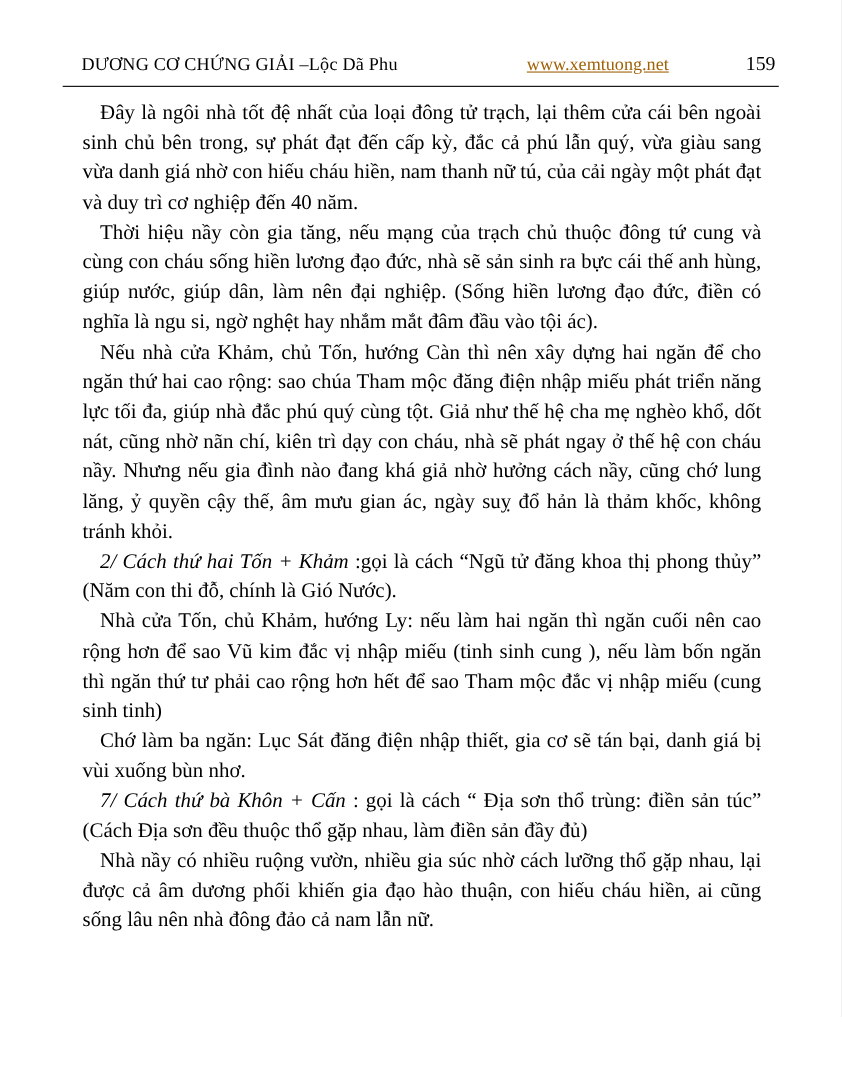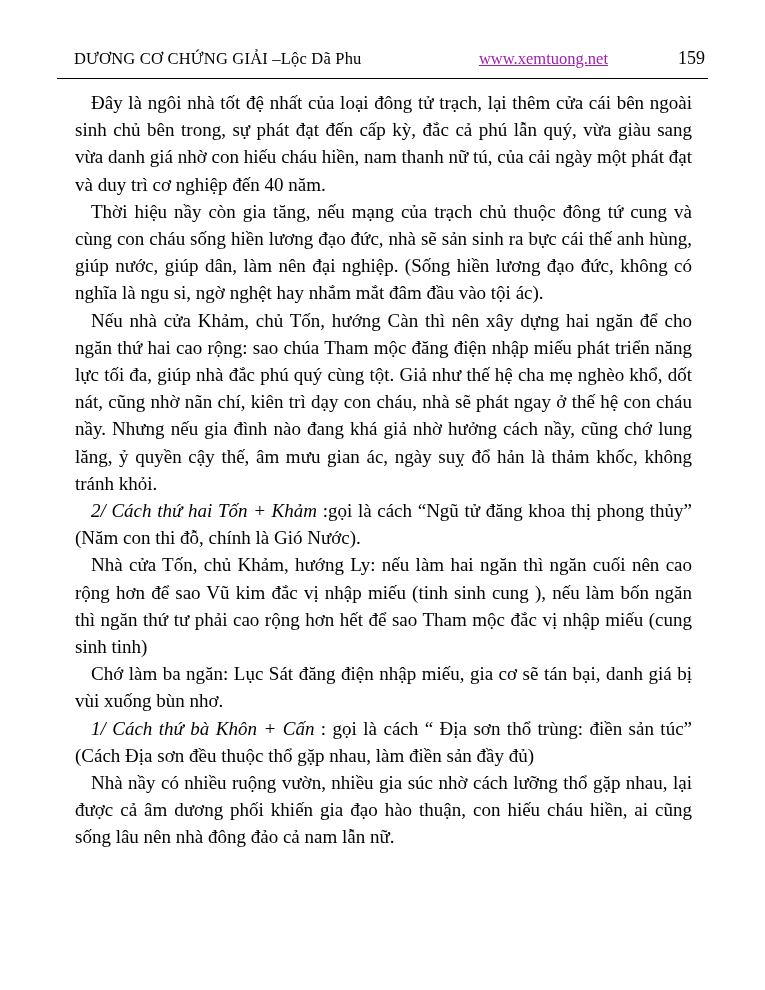--- a/index.html
+++ b/index.html
@@ -20,21 +20,21 @@
     padding: 48px 60px 0 74px;
   }
   .book-title {
     font-size: 16.5px;
     letter-spacing: 0.2px;
     white-space: nowrap;
   }
   .header-spacer { flex: 1; }
   .site-link {
     font-size: 16.5px;
-    color: #a21caf;
+    color: #a16207;
     text-decoration: underline;
     white-space: nowrap;
     margin-right: 70px;
   }
   .page-number { font-size: 18px; }
   .header-rule {
     border: none;
     border-top: 1.6px solid #000000;
     margin: 9px 57px 0 57px;
   }
@@ -58,21 +58,21 @@
 <div class="page">
   <div class="header">
     <span class="book-title">DƯƠNG CƠ CHỨNG GIẢI –Lộc Dã Phu</span>
     <span class="header-spacer"></span>
     <a class="site-link" href="#">www.xemtuong.net</a>
     <span class="page-number">159</span>
   </div>
   <hr class="header-rule">
   <div class="body-text">
       <p><span>Đây là ngôi nhà tốt đệ nhất của loại đông tử trạch, lại thêm cửa cái bên ngoài sinh chủ bên trong, sự phát đạt đến cấp kỳ, đắc cả phú lẫn quý, vừa giàu sang vừa danh giá nhờ con hiếu cháu hiền, nam thanh nữ tú, của cải ngày một phát đạt và duy trì cơ nghiệp đến 40 năm.</span></p>
-      <p><span>Thời hiệu nầy còn gia tăng, nếu mạng của trạch chủ thuộc đông tứ cung và cùng con cháu sống hiền lương đạo đức, nhà sẽ sản sinh ra bực cái thế anh hùng, giúp nước, giúp dân, làm nên đại nghiệp. (Sống hiền lương đạo đức, không có nghĩa là ngu si, ngờ nghệt hay nhắm mắt đâm đầu vào tội ác).</span></p>
+      <p><span>Thời hiệu nầy còn gia tăng, nếu mạng của trạch chủ thuộc đông tứ cung và cùng con cháu sống hiền lương đạo đức, nhà sẽ sản sinh ra bực cái thế anh hùng, giúp nước, giúp dân, làm nên đại nghiệp. (Sống hiền lương đạo đức, điền có nghĩa là ngu si, ngờ nghệt hay nhắm mắt đâm đầu vào tội ác).</span></p>
       <p><span>Nếu nhà cửa Khảm, chủ Tốn, hướng Càn thì nên xây dựng hai ngăn để cho ngăn thứ hai cao rộng: sao chúa Tham mộc đăng điện nhập miếu phát triển năng lực tối đa, giúp nhà đắc phú quý cùng tột. Giả như thế hệ cha mẹ nghèo khổ, dốt nát, cũng nhờ nãn chí, kiên trì dạy con cháu, nhà sẽ phát ngay ở thế hệ con cháu nầy. Nhưng nếu gia đình nào đang khá giả nhờ hưởng cách nầy, cũng chớ lung lăng, ỷ quyền cậy thế, âm mưu gian ác, ngày suỵ đổ hản là thảm khốc, không tránh khỏi.</span></p>
       <p><em>2/ Cách thứ hai Tốn + Khảm </em><span>:gọi là cách “Ngũ tử đăng khoa thị phong thủy” (Năm con thi đỗ, chính là Gió Nước).</span></p>
       <p><span>Nhà cửa Tốn, chủ Khảm, hướng Ly: nếu làm hai ngăn thì ngăn cuối nên cao rộng hơn để sao Vũ kim đắc vị nhập miếu (tinh sinh cung ), nếu làm bốn ngăn thì ngăn thứ tư phải cao rộng hơn hết để sao Tham mộc đắc vị nhập miếu (cung sinh tinh)</span></p>
-      <p><span>Chớ làm ba ngăn: Lục Sát đăng điện nhập miếu, gia cơ sẽ tán bại, danh giá bị vùi xuống bùn nhơ.</span></p>
-      <p><em>1/ Cách thứ bà Khôn + Cấn </em><span>: gọi là cách “ Địa sơn thổ trùng: điền sản túc” (Cách Địa sơn đều thuộc thổ gặp nhau, làm điền sản đầy đủ)</span></p>
+      <p><span>Chớ làm ba ngăn: Lục Sát đăng điện nhập thiết, gia cơ sẽ tán bại, danh giá bị vùi xuống bùn nhơ.</span></p>
+      <p><em>7/ Cách thứ bà Khôn + Cấn </em><span>: gọi là cách “ Địa sơn thổ trùng: điền sản túc” (Cách Địa sơn đều thuộc thổ gặp nhau, làm điền sản đầy đủ)</span></p>
       <p><span>Nhà nầy có nhiều ruộng vườn, nhiều gia súc nhờ cách lưỡng thổ gặp nhau, lại được cả âm dương phối khiến gia đạo hào thuận, con hiếu cháu hiền, ai cũng sống lâu nên nhà đông đảo cả nam lẫn nữ.</span></p>
     </div>
 </div>
 
 </body></html>

